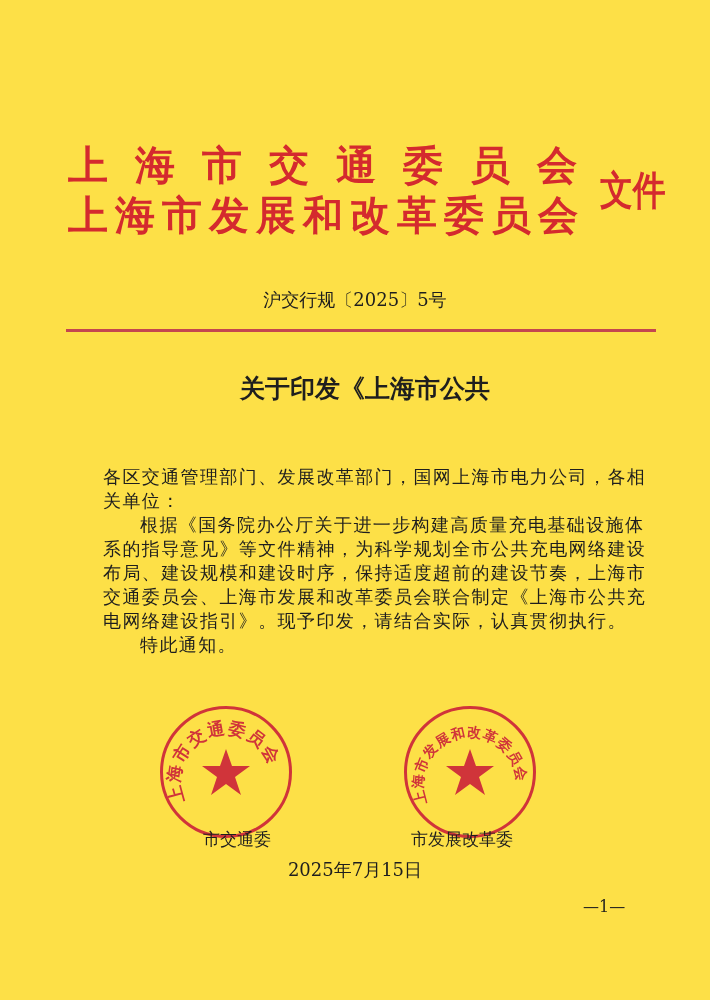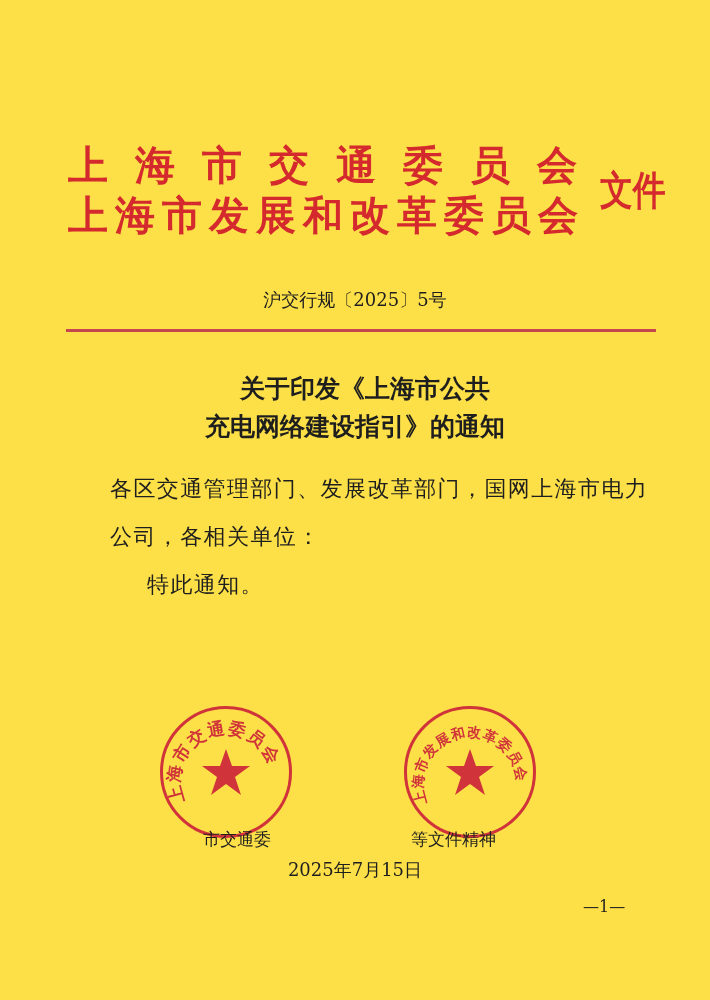--- a/index.html
+++ b/index.html
@@ -8,21 +8,21 @@
   .page { position:absolute; left:0; top:0; width:710px; height:1000px; background:#fde047; }
   .hdr { position:absolute; color:#d42a2e; font-family:"DejaVu Sans", sans-serif; font-weight:bold; }
   .hdr1 { left:68px; top:140px; font-size:40px; letter-spacing:27px; line-height:50px; }
   .hdr2 { left:68px; top:190px; font-size:40px; letter-spacing:7px; line-height:50px; }
   .hdr3 { left:600px; top:165px; font-size:40px; letter-spacing:0; line-height:50px; transform:scaleX(0.82); transform-origin:left; }
   .docno { position:absolute; left:0; width:710px; top:288px; text-align:center; font-size:18px; }
   .redline { position:absolute; left:66px; top:329px; width:590px; height:3px; background:#c4464f; }
   .title { position:absolute; left:0; width:710px; text-align:center; font-size:25px; font-weight:bold; line-height:38px; }
   .t1 { top:370px; padding-left:10px; }
   .t2 { top:408px; }
-  .body { position:absolute; left:110px; width:560px; top:465px; font-size:22px; line-height:48px; letter-spacing:1.4px; }
+  .body { position:absolute; left:103px; width:560px; top:465px; font-size:18px; line-height:24px; letter-spacing:1.4px; }
   .body p { margin:0; }
   .indent { text-indent:37px; }
   .seal { position:absolute; width:126px; height:126px; border:3px solid #d0343a; border-radius:50%; }
   .seal1 { left:160px; top:706px; }
   .seal2 { left:404px; top:706px; }
   .star { position:absolute; left:38px; top:38px; width:50px; height:50px; }
   .seal-arc { position:absolute; left:0; top:0; width:126px; height:126px; }
   .sig { position:absolute; font-size:17px; top:828px; }
   .sig1 { left:203px; }
   .sig2 { left:411px; }
@@ -35,24 +35,24 @@
 <div class="page">
 
   <div class="hdr hdr1">上海市交通委员会</div>
   <div class="hdr hdr2">上海市发展和改革委员会</div>
   <div class="hdr hdr3">文件</div>
 
   <div class="docno">沪交行规〔2025〕5号</div>
   <div class="redline"></div>
 
   <div class="title t1">关于印发《上海市公共</div>
-  <div class="title t2">充电网络建设指引》的通知</div>
 
   <div class="body">
     <p>各区交通管理部门、发展改革部门，国网上海市电力公司，各相关单位：</p>
+    <p class="indent">根据《国务院办公厅关于进一步构建高质量充电基础设施体系的指导意见》等文件精神，为科学规划全市公共充电网络建设布局、建设规模和建设时序，保持适度超前的建设节奏，上海市交通委员会、上海市发展和改革委员会联合制定《上海市公共充电网络建设指引》。现予印发，请结合实际，认真贯彻执行。</p>
     <p class="indent">特此通知。</p>
   </div>
 
   <div class="seal seal1">
     <svg class="seal-arc" viewBox="0 0 126 126">
       <defs>
           <path id="arc1" d="M 22 92 A 46 46 0 1 1 104 92"></path>
         </defs>
       <text font-size="17" fill="#d0343a" font-weight="bold" font-family="DejaVu Sans, sans-serif" letter-spacing="2">
         <textPath href="#arc1">上海市交通委员会</textPath>
@@ -70,17 +70,17 @@
           <path id="arc2" d="M 20 94 A 47 47 0 1 1 106 94"></path>
         </defs>
       <text font-size="14" fill="#d0343a" font-weight="bold" font-family="DejaVu Sans, sans-serif" letter-spacing="1">
         <textPath href="#arc2">上海市发展和改革委员会</textPath>
       </text>
     </svg>
     <svg class="star" viewBox="0 0 50 50">
       <polygon points="25,2 31,19 49,19 34,30 40,48 25,37 10,48 16,30 1,19 19,19" fill="#d0343a"></polygon>
     </svg>
   </div>
-  <div class="sig sig2">等文件精神</div>
+  <div class="sig sig2">市发展改革委</div>
 
   <div class="date">2025年7月15日</div>
   <div class="pageno">—1—</div>
 </div>
 
 </body></html>

